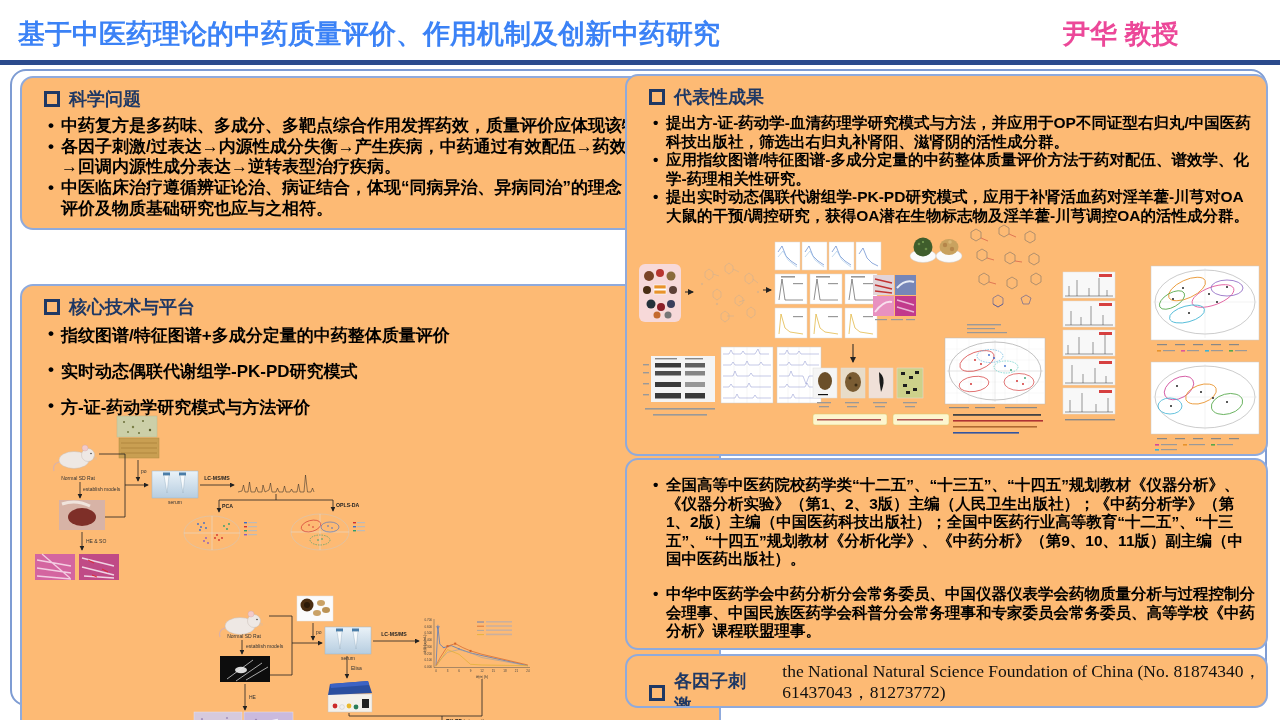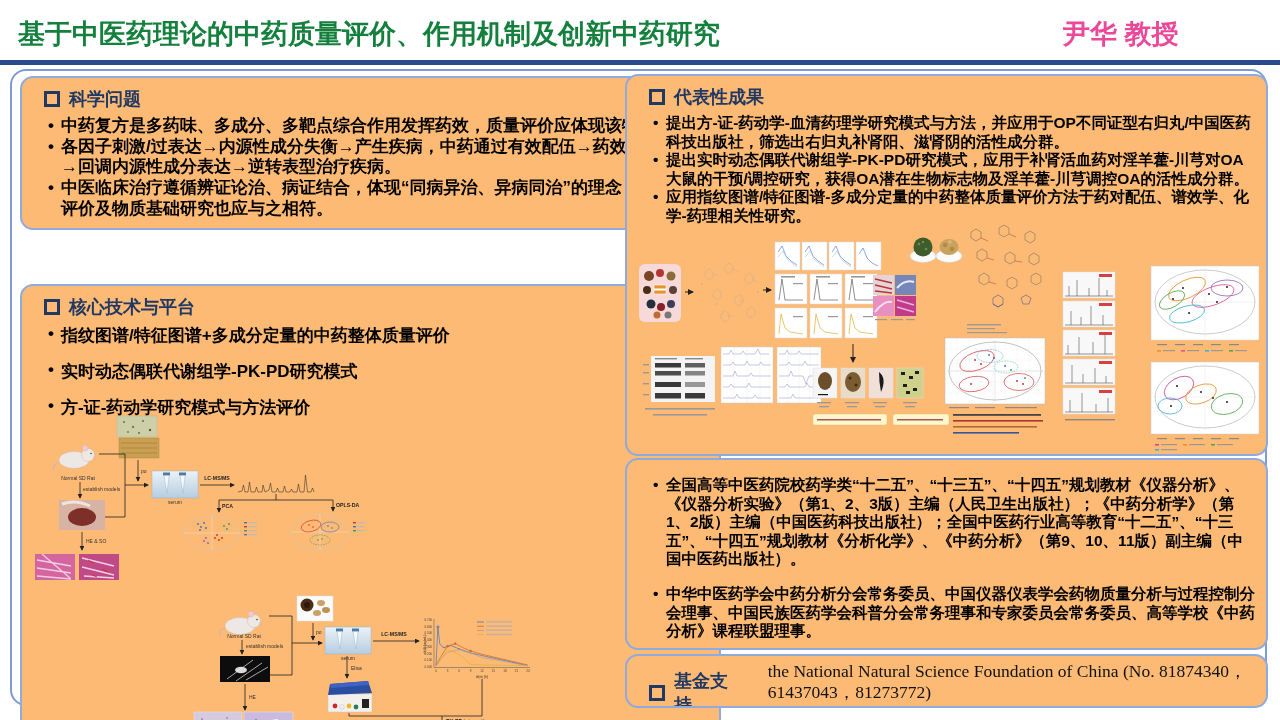--- a/index.html
+++ b/index.html
@@ -1,19 +1,19 @@
 <!DOCTYPE html>
 <html><head>
 <meta charset="utf-8">
 <style>
   html,body{margin:0;padding:0;background:#fff;}
   body{width:1280px;height:720px;position:relative;overflow:hidden;
        font-family:"Liberation Sans",sans-serif;}
   .stage{position:absolute;inset:0;background:#fff;}
-  .slide-title{position:absolute;left:18px;top:16px;font-size:27px;font-weight:bold;color:#15803d;white-space:nowrap;}
+  .slide-title{position:absolute;left:18px;top:16px;font-size:27px;font-weight:bold;color:#3b82f6;white-space:nowrap;}
   .prof-name{position:absolute;left:1063px;top:16px;font-size:27px;font-weight:bold;color:#ec4899;white-space:nowrap;}
   .divider{position:absolute;left:0;top:60px;width:1280px;height:5px;background:#2B4A8C;}
   .outer-frame{position:absolute;left:10px;top:69px;width:1253px;height:633px;
                border:2.5px solid #7E9CD3;border-radius:16px;}
   .box{position:absolute;border:2.5px solid #8FAADC;border-radius:13px;background:#fdba74;overflow:hidden;}
   .box-head{display:flex;align-items:center;gap:9px;margin:9px 0 0 22px;color:#1F3864;font-weight:bold;font-size:18px;}
   .sq{width:10px;height:10px;border:3px solid #1F3864;display:inline-block;flex:0 0 auto;}
   .bullets{list-style:none;margin:5px 0 0;padding:0 10px 0 24px;}
   .bullets li{position:relative;padding-left:15px;font-weight:bold;color:#000;}
   .bullets li::before{content:"•";position:absolute;left:2px;top:0;}
@@ -340,22 +340,22 @@
     </svg>
   </div>
 
   <div class="box" style="left:625px;top:74px;width:639px;height:378px;">
     <div class="box-head">
       <span class="sq"></span>
       <span>代表性成果</span>
     </div>
     <ul class="bullets ach">
       <li>提出方-证-药动学-血清药理学研究模式与方法，并应用于OP不同证型右归丸/中国医药科技出版社，筛选出右归丸补肾阳、滋肾阴的活性成分群。</li>
+      <li>应用指纹图谱/特征图谱-多成分定量的中药整体质量评价方法于药对配伍、谱效学、化学-药理相关性研究。</li>
       <li>提出实时动态偶联代谢组学-PK-PD研究模式，应用于补肾活血药对淫羊藿-川芎对OA大鼠的干预/调控研究，获得OA潜在生物标志物及淫羊藿-川芎调控OA的活性成分群。</li>
-      <li>应用指纹图谱/特征图谱-多成分定量的中药整体质量评价方法于药对配伍、谱效学、化学-药理相关性研究。</li>
     </ul>
 
     <svg class="diag" width="639" height="378" viewBox="0 0 639 378">
       <defs>
         <marker id="arr2" markerWidth="7" markerHeight="7" refX="5" refY="3" orient="auto">
           <path d="M0,0L6,3L0,6z" fill="#222"></path>
         </marker>
       </defs>
 
       <g>
@@ -701,18 +701,18 @@
   <div class="box" style="left:625px;top:458px;width:639px;height:188px;">
     <ul class="bullets acad">
       <li>全国高等中医药院校药学类“十二五”、“十三五”、“十四五”规划教材《仪器分析》、《仪器分析实验》（第1、2、3版）主编（人民卫生出版社）；《中药分析学》（第1、2版）主编（中国医药科技出版社）；全国中医药行业高等教育“十二五”、“十三五”、“十四五”规划教材《分析化学》、《中药分析》（第9、10、11版）副主编（中国中医药出版社）。</li>
       <li>中华中医药学会中药分析分会常务委员、中国仪器仪表学会药物质量分析与过程控制分会理事、中国民族医药学会科普分会常务理事和专家委员会常务委员、高等学校《中药分析》课程联盟理事。</li>
     </ul>
   </div>
 
   <div class="box fund-box" style="left:625px;top:654px;width:639px;height:50px;">
     <div class="box-head fund-head">
       <span class="sq"></span>
-      <span>基金支持</span>
+      <span>各因子刺激</span>
     </div>
     <div class="fund-text">the National Natural Science Foundation of China (No. 81874340，61437043，81273772)</div>
   </div>
 
 </div>
 
 </body></html>

